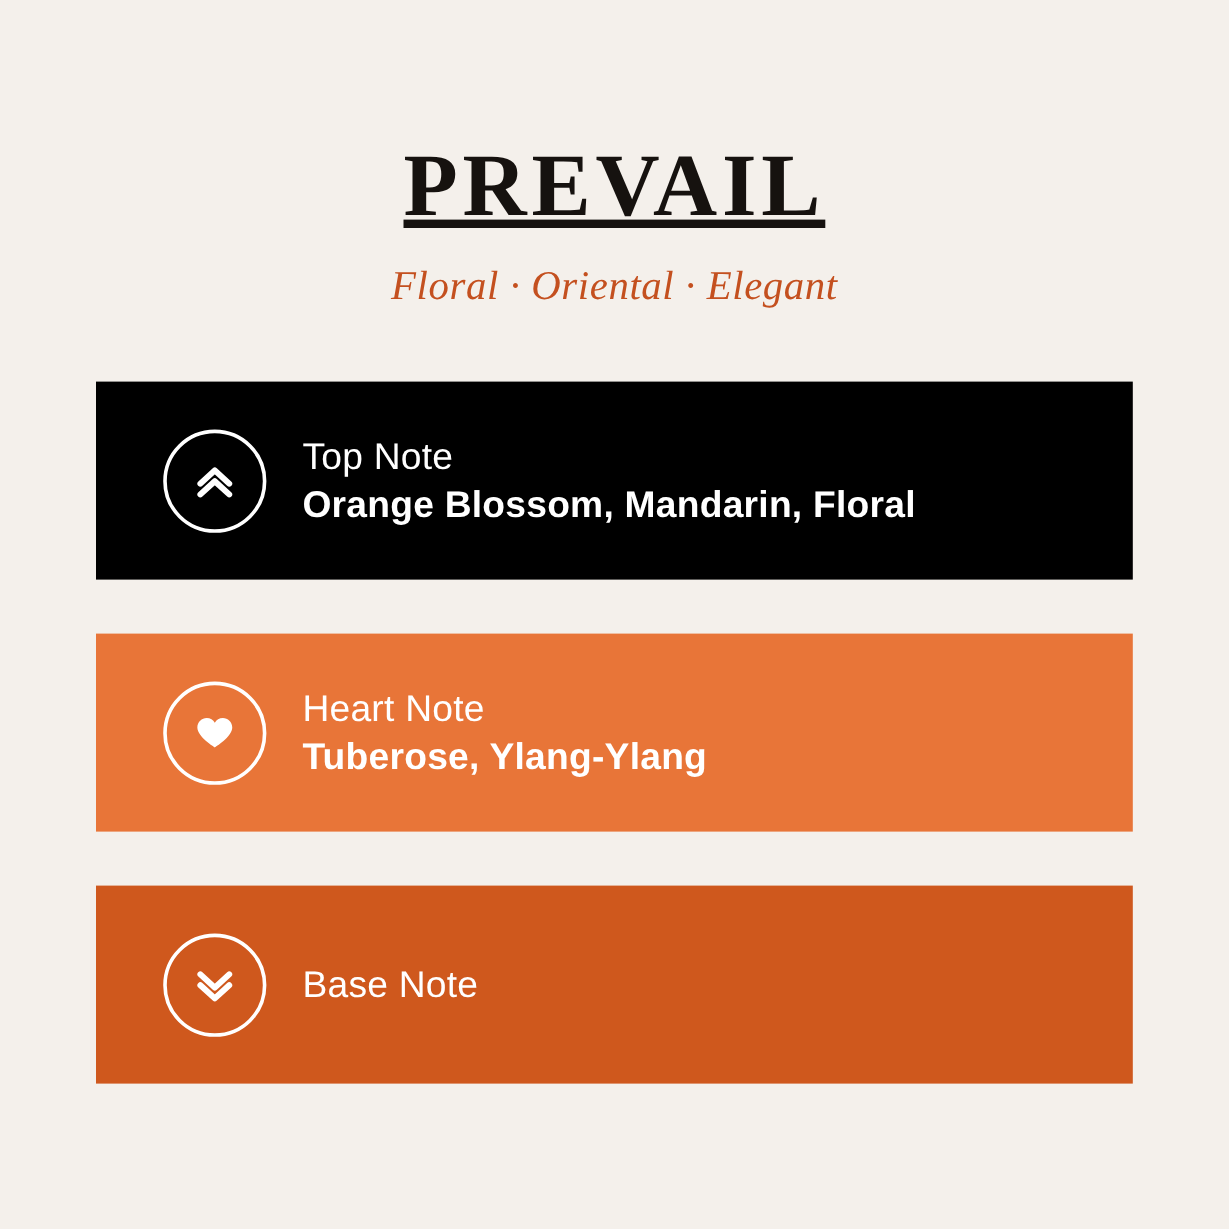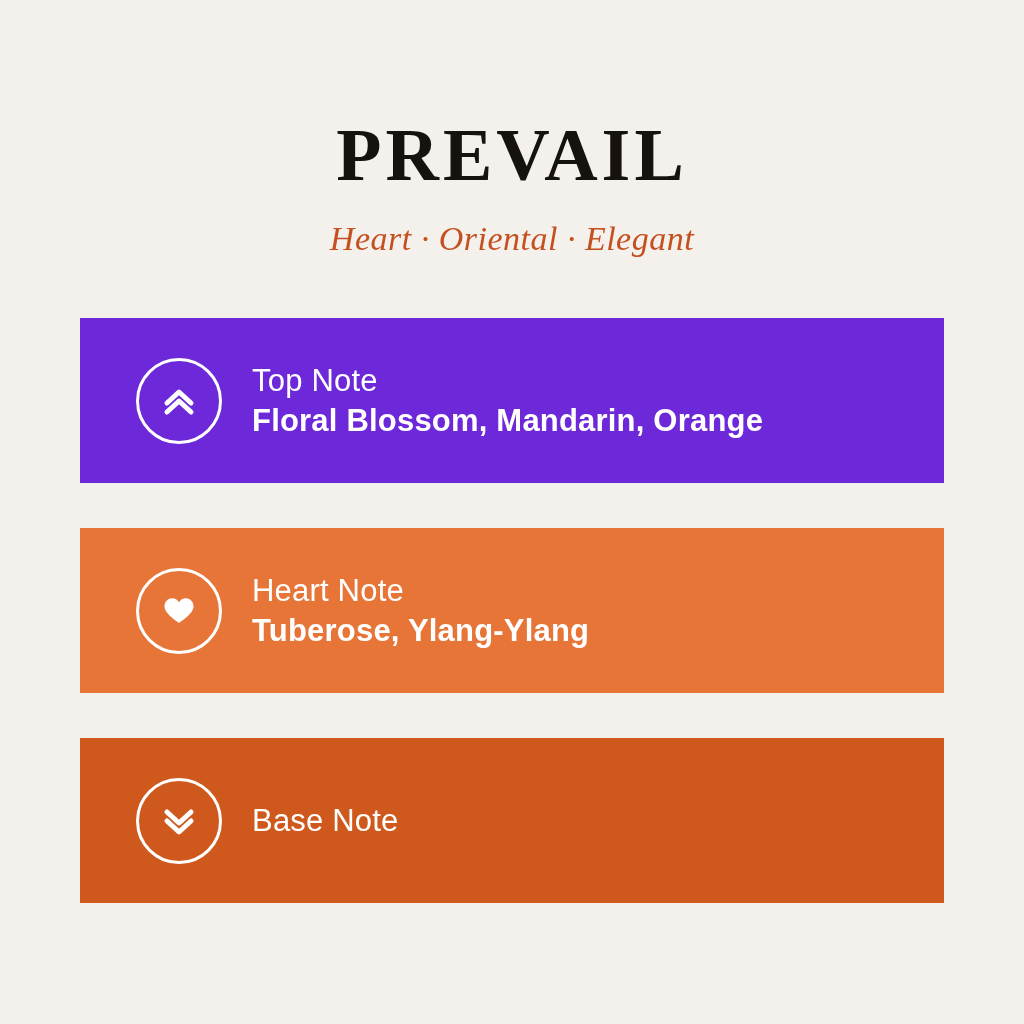--- a/index.html
+++ b/index.html
@@ -101,36 +101,36 @@
     line-height: 1.28;
     letter-spacing: 0.2px;
   }
 </style>
 </head>
 <body style="background: rgb(244, 240, 235);">
 
 <div class="card" style="background: rgb(244, 240, 235);">
 
   <div class="header">
-    <div class="brand-title" style="color: rgb(22, 18, 15);">PREVAIL</div>
-    <div class="brand-subtitle" style="color: rgb(196, 80, 31);">Heart · Oriental · Elegant</div>
+    <div class="brand-title" style="color: rgb(22, 18, 15); text-decoration: underline;">PREVAIL</div>
+    <div class="brand-subtitle" style="color: rgb(196, 80, 31);">Floral · Oriental · Elegant</div>
   </div>
 
   <div class="notes">
 
-    <div class="note-row" id="row-0" style="background: #6d28d9;">
+    <div class="note-row" id="row-0" style="background: #000000;">
       <div class="note-icon">
         <svg width="44" height="44" viewBox="0 0 44 44" aria-hidden="true">
           <path d="M10 24 L22 13 L34 24" fill="none" stroke="#ffffff" stroke-width="5" stroke-linecap="round" stroke-linejoin="round"></path>
           <path d="M10 33 L22 22 L34 33" fill="none" stroke="#ffffff" stroke-width="5" stroke-linecap="round" stroke-linejoin="round"></path>
         </svg>
       </div>
       <div class="note-text">
         <div class="note-label">Top Note</div>
-        <div class="note-value">Floral Blossom, Mandarin, Orange</div>
+        <div class="note-value">Orange Blossom, Mandarin, Floral</div>
       </div>
     </div>
 
     <div class="note-row" id="row-1" style="background: rgb(232, 117, 56); margin-top: 13px;">
       <div class="note-icon">
         <svg width="40" height="40" viewBox="0 0 44 44" aria-hidden="true">
           <path d="M22 35 C22 35 6 25.5 6 16.8 C6 11.6 10.1 8 14.6 8 C17.8 8 20.6 9.8 22 12.4 C23.4 9.8 26.2 8 29.4 8 C33.9 8 38 11.6 38 16.8 C38 25.5 22 35 22 35 Z" fill="#ffffff"></path>
         </svg>
       </div>
       <div class="note-text">

